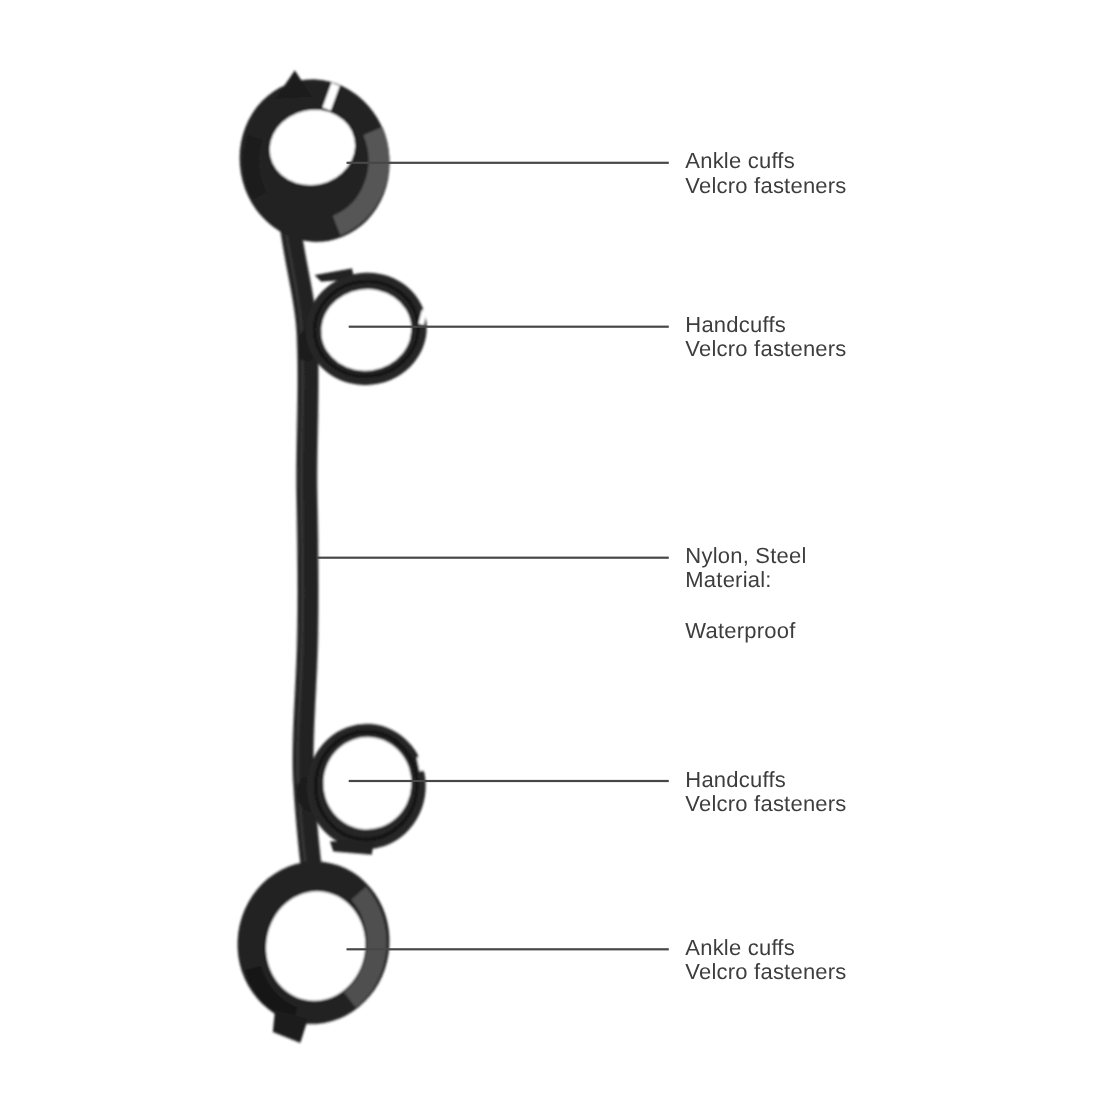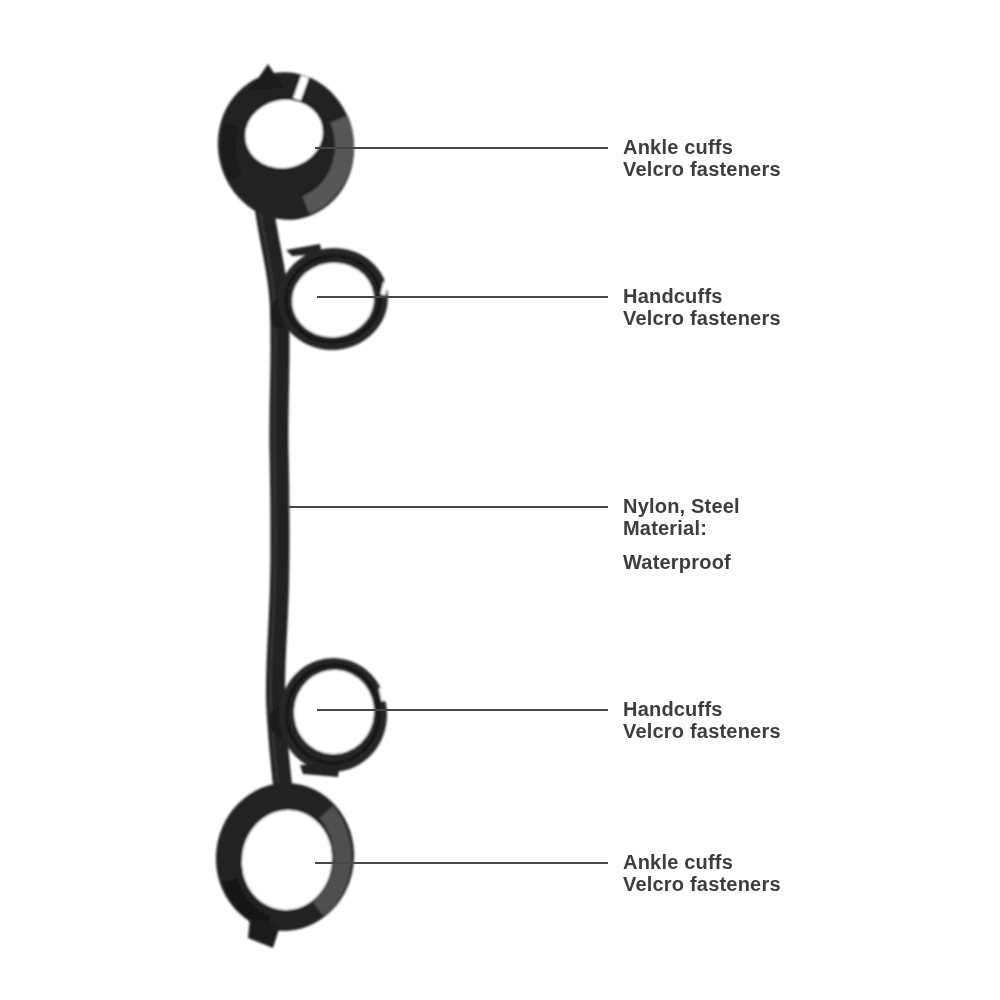--- a/index.html
+++ b/index.html
@@ -6,22 +6,22 @@
   .stage{
     position:relative;width:1000px;height:1000px;background:#ffffff;overflow:hidden;
     font-family:"Liberation Sans","DejaVu Sans",sans-serif;
   }
   .product-svg{position:absolute;left:0;top:0;width:1000px;height:1000px;}
   .callout{position:absolute;height:2px;background:#474747;}
   .annotation{
     position:absolute;left:623px;width:330px;color:#3d3d3d;
     font-size:20px;line-height:22px;letter-spacing:0.2px;
   }
-  .ann-line{white-space:nowrap;font-weight:bold;}
-  .gap-above{margin-top:12px;}
+  .ann-line{white-space:nowrap;}
+  .gap-above{margin-top:24px;}
 </style>
 </head>
 <body>
 
 <div class="stage">
 
   <svg class="product-svg" viewBox="0 0 1000 1000" aria-hidden="true">
     <defs>
       <filter id="soften" x="-5%" y="-5%" width="110%" height="110%">
         <feGaussianBlur stdDeviation="0.8"></feGaussianBlur>

